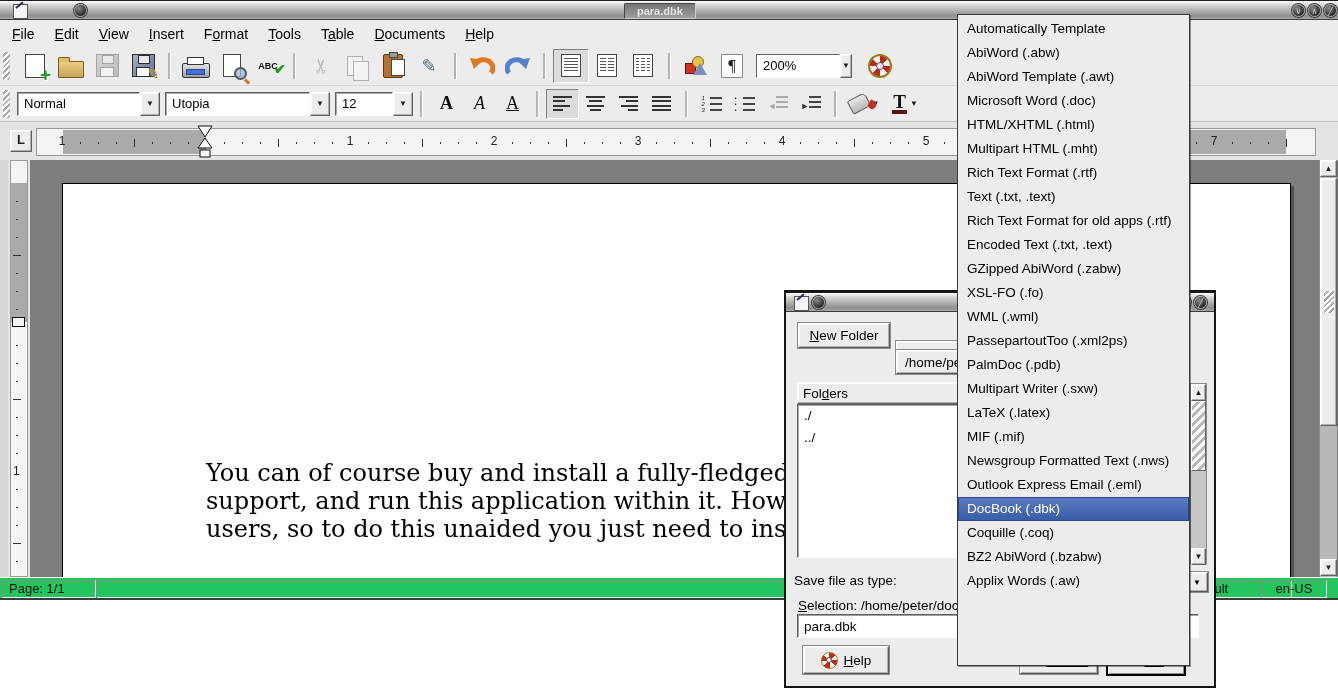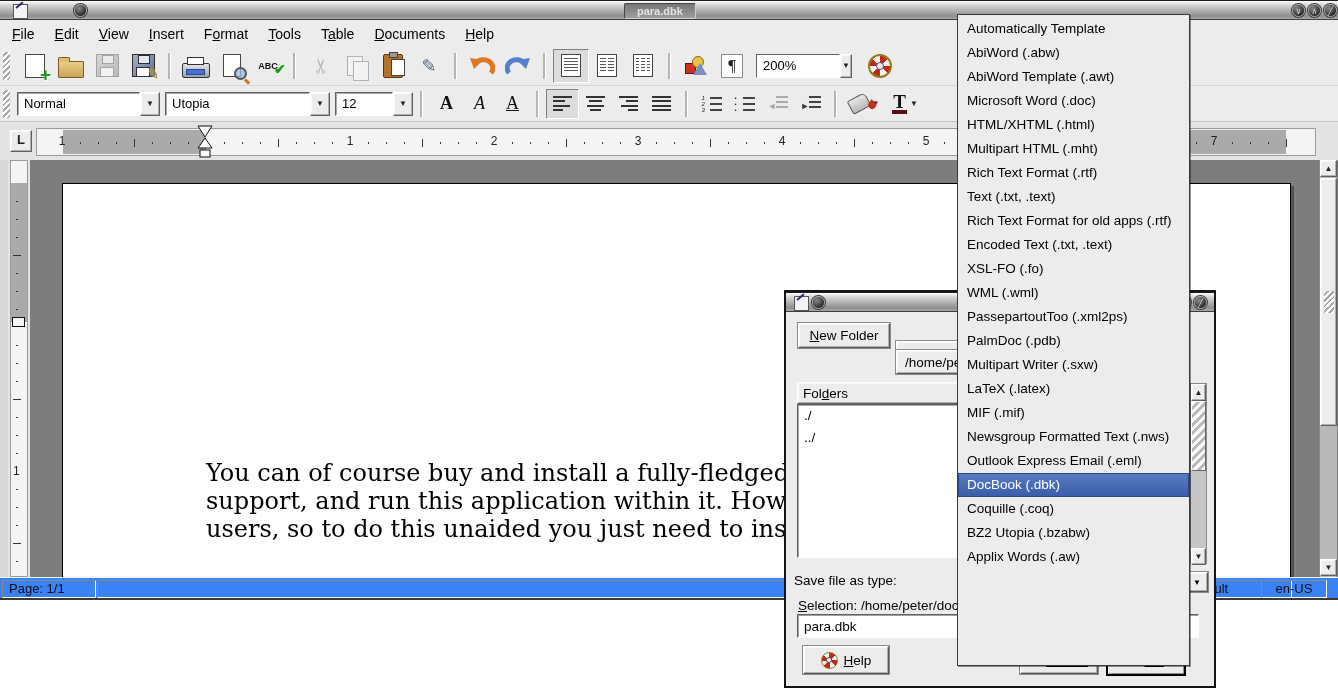--- a/index.html
+++ b/index.html
@@ -152,21 +152,21 @@
   .dline{white-space:pre;}
   
   .v-scrollbar{position:absolute;right:1px;top:0;width:17px;height:100%;background:#b8b8b8;
     border-left:1px solid #8a8a8a;}
   .sb-btn{position:absolute;left:0;width:17px;height:17px;text-align:center;line-height:16px;
     font-size:8px;color:#222;box-sizing:border-box;}
   .sb-thumb{position:absolute;left:0;width:17px;box-sizing:border-box;}
   .sb-grip{position:absolute;left:3px;top:50%;width:10px;height:22px;margin-top:-11px;
     background:repeating-linear-gradient(135deg,#fff 0 2px,#c0c0c0 2px 3px,#9a9a9a 3px 4px);}
   
-  .statusbar{position:absolute;left:0;top:577px;width:1338px;height:23px;background:#3b82f6;
+  .statusbar{position:absolute;left:0;top:577px;width:1338px;height:23px;background:#22c55e;
     border-top:1px solid #fff;border-bottom:2px solid #3a3a3a;box-sizing:border-box;font-size:13px;color:#111;}
   .scell{position:absolute;top:2px;height:16px;line-height:16px;padding-left:6px;
     border:1px solid;border-color:#8a8a8a #ffffff #ffffff #8a8a8a;}
   
   #save-dialog{position:absolute;left:784px;top:290px;width:432px;height:398px;
     background:#ececec;border:2px solid #141414;box-sizing:border-box;z-index:5;}
   #save-dialog .titlebar{height:20px;}
   .dlg-label{position:absolute;font-size:13.5px;color:#000;}
   .gtk-btn{position:absolute;background:#ececec;border:1px solid;
     border-color:#ffffff #585858 #585858 #ffffff;
@@ -641,26 +641,27 @@
 <div class="dd-item">Automatically Template</div>
     <div class="dd-item">AbiWord (.abw)</div>
     <div class="dd-item">AbiWord Template (.awt)</div>
     <div class="dd-item">Microsoft Word (.doc)</div>
     <div class="dd-item">HTML/XHTML (.html)</div>
     <div class="dd-item">Multipart HTML (.mht)</div>
     <div class="dd-item">Rich Text Format (.rtf)</div>
     <div class="dd-item">Text (.txt, .text)</div>
     <div class="dd-item">Rich Text Format for old apps (.rtf)</div>
     <div class="dd-item">Encoded Text (.txt, .text)</div>
+    <div class="dd-item">GZipped AbiWord (.zabw)</div>
     <div class="dd-item">XSL-FO (.fo)</div>
     <div class="dd-item">WML (.wml)</div>
     <div class="dd-item">PassepartoutToo (.xml2ps)</div>
     <div class="dd-item">PalmDoc (.pdb)</div>
     <div class="dd-item">Multipart Writer (.sxw)</div>
     <div class="dd-item">LaTeX (.latex)</div>
     <div class="dd-item">MIF (.mif)</div>
     <div class="dd-item">Newsgroup Formatted Text (.nws)</div>
     <div class="dd-item">Outlook Express Email (.eml)</div>
     <div class="dd-item selected">DocBook (.dbk)</div>
     <div class="dd-item">Coquille (.coq)</div>
-    <div class="dd-item">BZ2 Utopia (.bzabw)</div>
+    <div class="dd-item">BZ2 AbiWord (.bzabw)</div>
     <div class="dd-item">Applix Words (.aw)</div>
   </div>
 
 </body></html>

